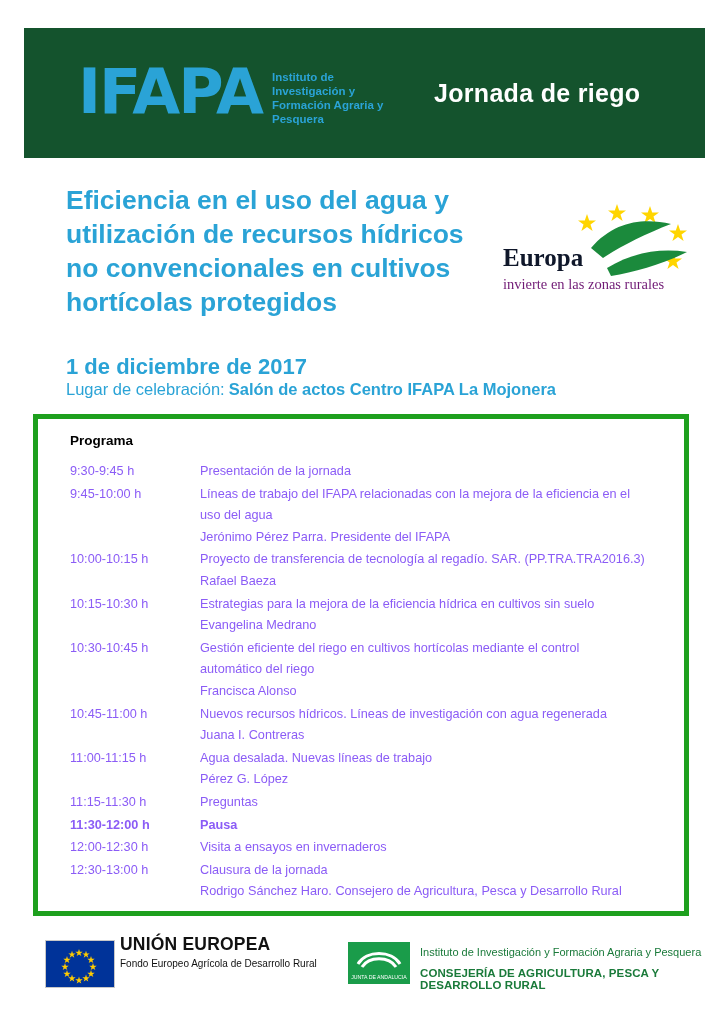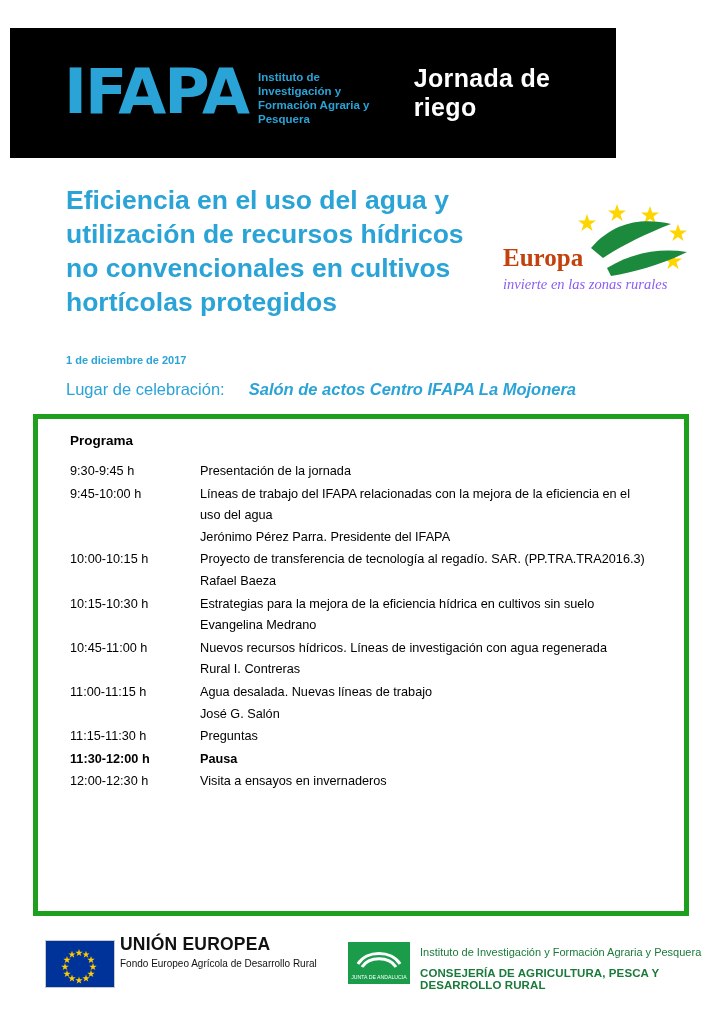--- a/index.html
+++ b/index.html
@@ -16,25 +16,25 @@
   .page {
     position: relative;
     width: 725px;
     height: 1024px;
     background: #ffffff;
   }
 
   
   .header-band {
     position: absolute;
-    left: 10px;
+    left: 24px;
     top: 28px;
-    width: 606px;
+    width: 681px;
     height: 130px;
-    background: #000000;
+    background: #14532d;
     display: flex;
     align-items: center;
   }
   .logo-block {
     display: flex;
     align-items: flex-start;
     margin-left: 54px;
   }
   .logo-ifapa {
     font-family: "DejaVu Sans", sans-serif;
@@ -81,53 +81,52 @@
     position: absolute;
     left: 495px;
     top: 196px;
     width: 210px;
     height: 110px;
   }
   .europa-text {
     position: absolute;
     left: 8px;
     top: 48px;
-    color: #c2410c;
+    color: #0f172a;
     font-family: "Liberation Serif", serif;
     font-weight: bold;
     font-size: 25px;
   }
   .europa-sub {
     position: absolute;
     left: 8px;
     top: 80px;
-    color: #8b5cf6;
+    color: #701a75;
     font-family: "Liberation Serif", serif;
-    font-style: italic;
     font-size: 14.5px;
   }
 
   
   .date-line {
     position: absolute;
     left: 66px;
     top: 354px;
     color: #2aa3d6;
-    font-size: 11px;
+    font-size: 22px;
     font-weight: bold;
   }
   .place-line {
     position: absolute;
     left: 66px;
     top: 380px;
     font-size: 16.5px;
     color: #2aa3d6;
   }
   .place-line .place-label { font-weight: normal; }
-  .place-line .place-value { font-weight: bold; color: #2aa3d6; margin-left: 24px; font-style: italic;}
+  .place-line .place-value { font-weight: bold; color: #2aa3d6; margin-left: 4px;}
 
   
   .program-box {
     position: absolute;
     left: 33px;
     top: 414px;
     width: 656px;
     height: 502px;
     border: 5px solid #1ea01e;
     box-sizing: border-box;
@@ -144,21 +143,21 @@
   .program-table {
     position: absolute;
     left: 22px;
     top: 42px;
     width: 620px;
     border-collapse: collapse;
   }
   .program-table td {
     vertical-align: top;
     font-size: 12.7px;
-    color: #000000;
+    color: #8b5cf6;
     padding: 0 0 1px 0;
     line-height: 21.6px;
   }
   .col-time {
     width: 130px;
     padding-left: 10px !important;
     white-space: nowrap;
   }
   .col-desc { width: 480px; }
   .desc-line { display: block; }
@@ -304,49 +303,64 @@
             </td>
           </tr>
           <tr>
             <td class="col-time">10:15-10:30 h</td>
             <td class="col-desc">
               <span class="desc-line">Estrategias para la mejora de la eficiencia hídrica en cultivos sin suelo</span>
               <span class="desc-line">Evangelina Medrano</span>
             </td>
           </tr>
           <tr>
+            <td class="col-time">10:30-10:45 h</td>
+            <td class="col-desc">
+              <span class="desc-line">Gestión eficiente del riego en cultivos hortícolas mediante el control</span>
+              <span class="desc-line">automático del riego</span>
+              <span class="desc-line">Francisca Alonso</span>
+            </td>
+          </tr>
+          <tr>
             <td class="col-time">10:45-11:00 h</td>
             <td class="col-desc">
               <span class="desc-line">Nuevos recursos hídricos. Líneas de investigación con agua regenerada</span>
-              <span class="desc-line">Rural I. Contreras</span>
+              <span class="desc-line">Juana I. Contreras</span>
             </td>
           </tr>
           <tr>
             <td class="col-time">11:00-11:15 h</td>
             <td class="col-desc">
               <span class="desc-line">Agua desalada. Nuevas líneas de trabajo</span>
-              <span class="desc-line">José G. Salón</span>
+              <span class="desc-line">Pérez G. López</span>
             </td>
           </tr>
           <tr>
             <td class="col-time">11:15-11:30 h</td>
             <td class="col-desc">
               <span class="desc-line">Preguntas</span>
             </td>
           </tr>
           <tr>
             <td class="col-time bold">11:30-12:00 h</td>
             <td class="col-desc bold">
               <span class="desc-line">Pausa</span>
             </td>
           </tr>
           <tr>
             <td class="col-time">12:00-12:30 h</td>
             <td class="col-desc">
               <span class="desc-line">Visita a ensayos en invernaderos</span>
+            </td>
+          </tr>
+          <tr>
+            <td class="col-time">12:30-13:00 h</td>
+            <td class="col-desc">
+              <span class="desc-line">Clausura de la jornada</span>
+              <span class="desc-line">Rodrigo Sánchez Haro. Consejero de Agricultura, Pesca y Desarrollo Rural</span>
             </td>
           </tr>
         </tbody>
     </table>
   </div>
 
   <div class="footer">
     <div class="eu-flag">
       <svg width="66" height="44" viewBox="0 0 66 44">
         <g fill="#ffcc00">

